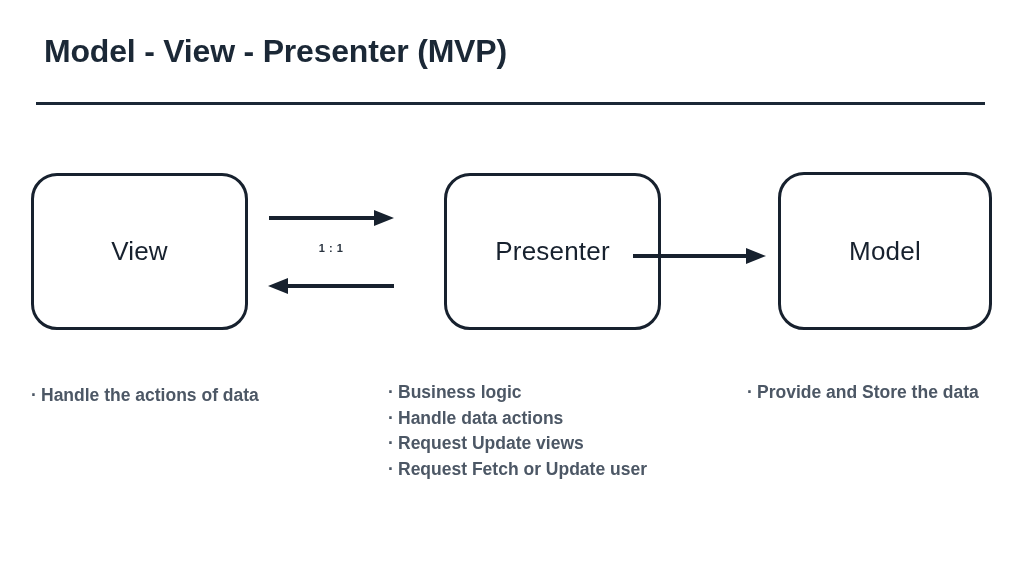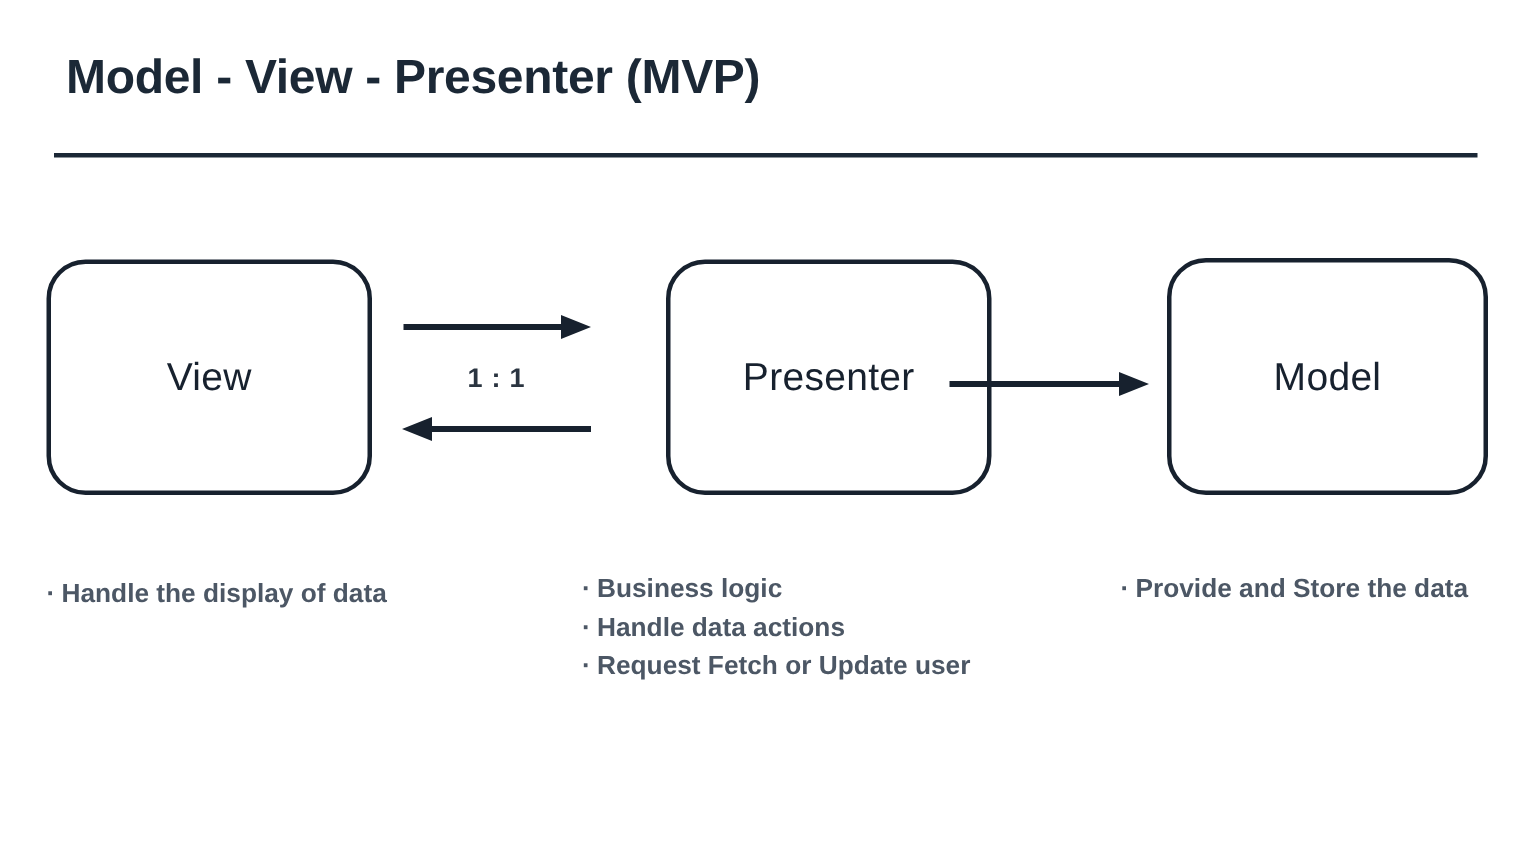--- a/index.html
+++ b/index.html
@@ -77,21 +77,21 @@
   #arrow-view-to-presenter { left: 266px; top: 208px; width: 130px; height: 20px; }
   #arrow-presenter-to-view { left: 266px; top: 276px; width: 130px; height: 20px; }
   #arrow-presenter-to-model { left: 630px; top: 246px; width: 140px; height: 20px; }
 
   .ratio-label {
     position: absolute;
     left: 266px;
     top: 242px;
     width: 130px;
     text-align: center;
-    font-size: 18px;
+    font-size: 11px;
     font-weight: bold;
     color: #2a3440;
     letter-spacing: 0.5px;
   }
 
   
   .bullets {
     position: absolute;
     color: #4c5765;
     font-size: 17.5px;
@@ -142,30 +142,33 @@
 
   <div class="ratio-label">1 : 1</div>
 
   <svg class="arrow-svg" id="arrow-presenter-to-model" viewBox="0 0 140 20">
     <line class="arrow-line" x1="3" y1="10" x2="120" y2="10"></line>
     <polygon class="arrow-head" points="116,2 136,10 116,18"></polygon>
   </svg>
 
   <div class="bullets" id="bullets-view">
     <span class="bullet-line">
-      <span class="bullet-dot">·</span><span>Handle the display of data</span>
+      <span class="bullet-dot">·</span><span>Handle the actions of data</span>
     </span>
   </div>
 
   <div class="bullets" id="bullets-presenter">
     <span class="bullet-line">
       <span class="bullet-dot">·</span><span>Business logic</span>
     </span>
     <span class="bullet-line">
       <span class="bullet-dot">·</span><span>Handle data actions</span>
+    </span>
+    <span class="bullet-line">
+      <span class="bullet-dot">·</span><span>Request Update views</span>
     </span>
     <span class="bullet-line">
       <span class="bullet-dot">·</span><span>Request Fetch or Update user</span>
     </span>
   </div>
 
   <div class="bullets" id="bullets-model">
     <span class="bullet-line">
       <span class="bullet-dot">·</span><span>Provide and Store the data</span>
     </span>

